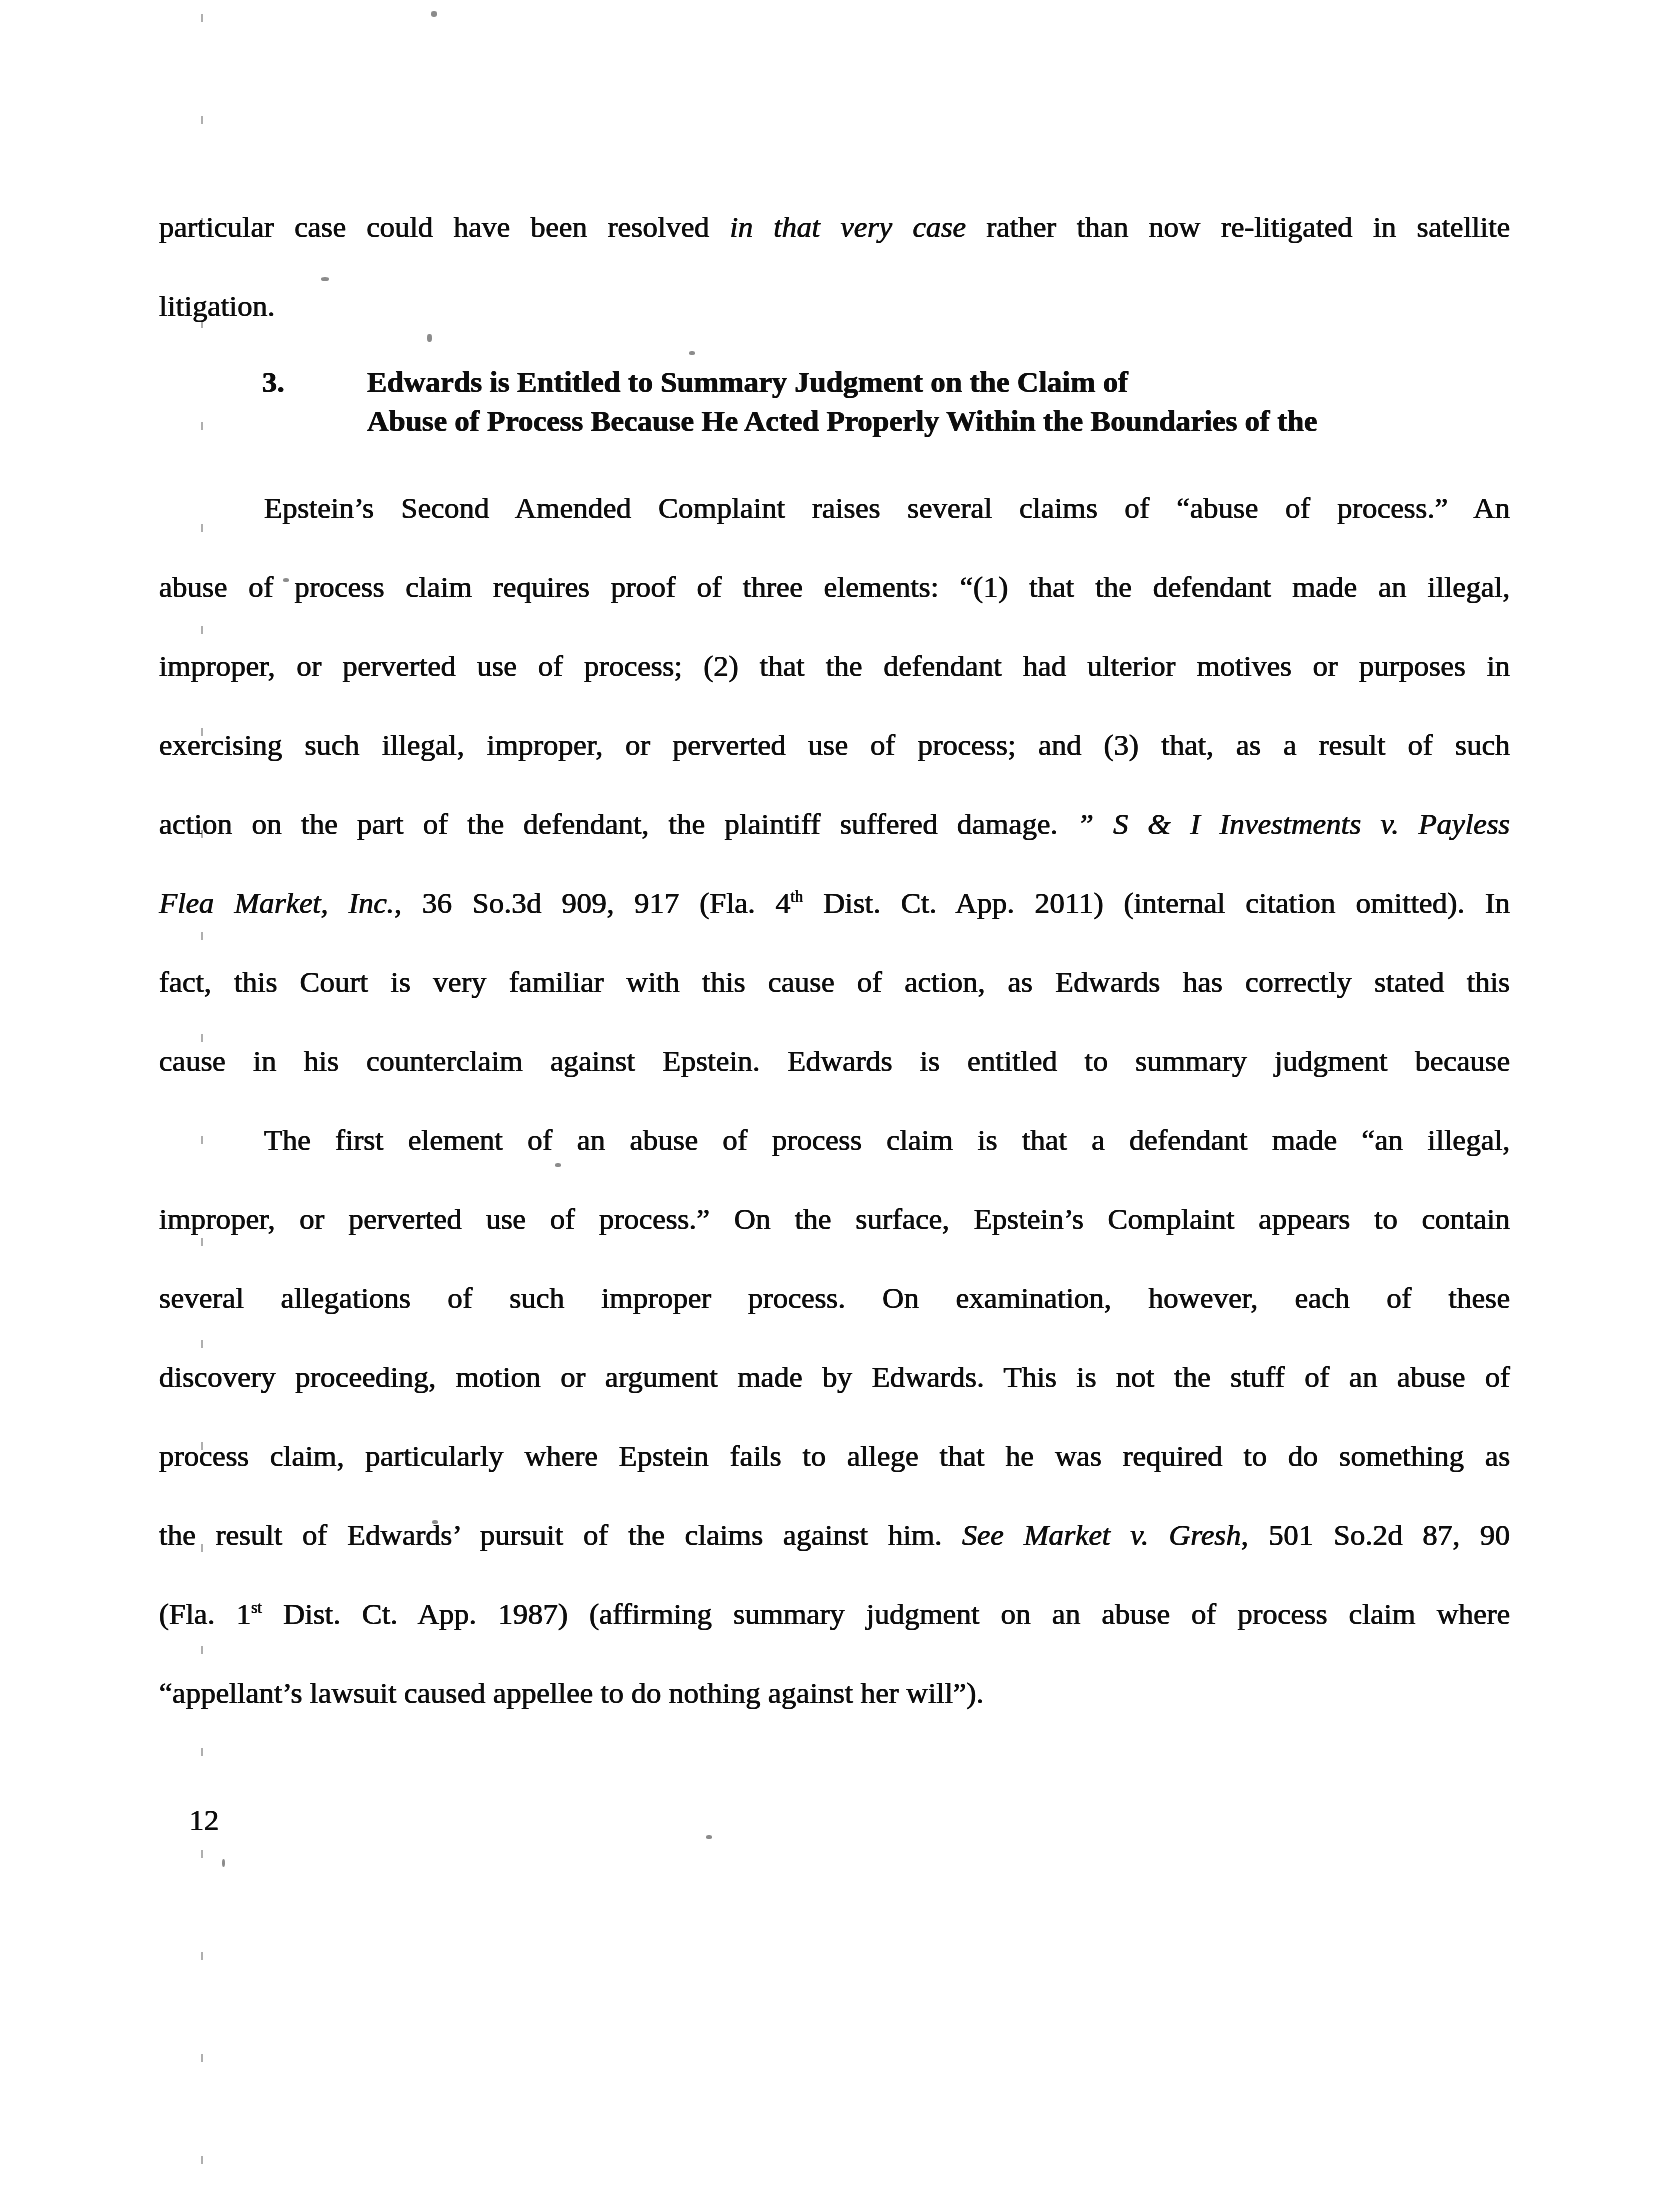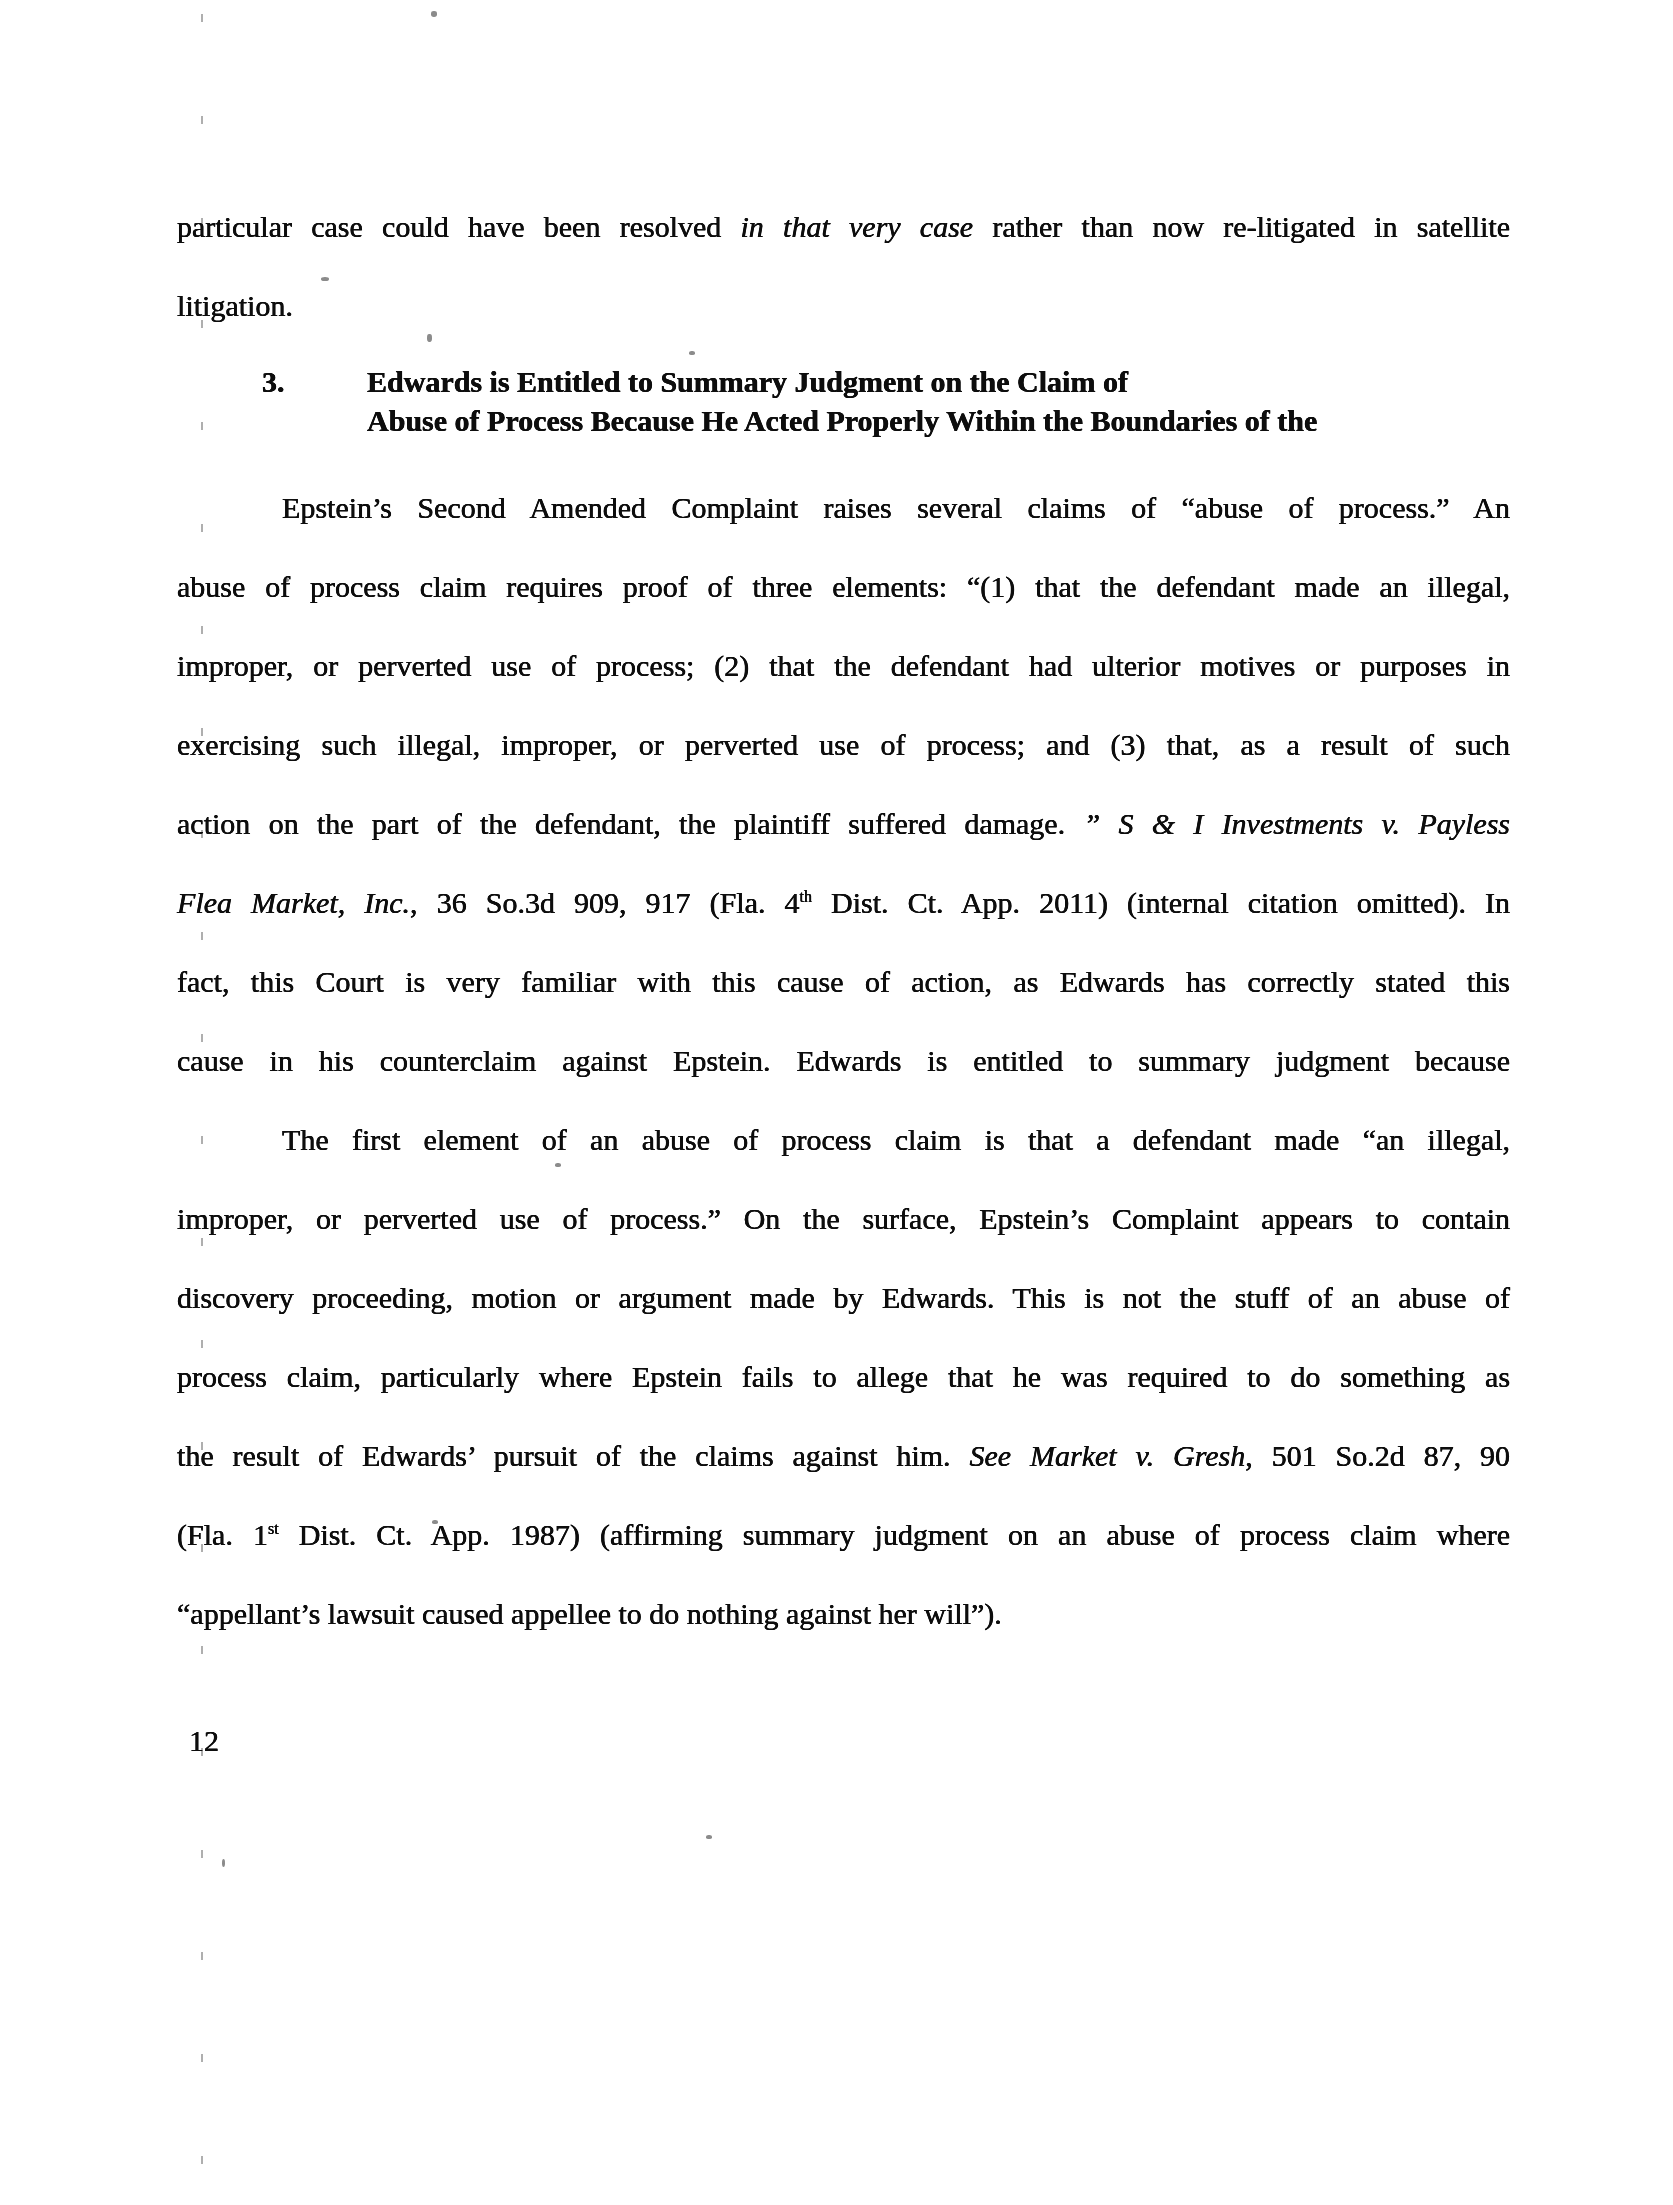--- a/index.html
+++ b/index.html
@@ -24,21 +24,20 @@
     width: 1351px;
     padding-top: 187px;
     font-size: 30px;
     line-height: 79px;
     text-shadow: 0.3px 0 0 currentColor, -0.2px 0 0 currentColor;
   }
   .paragraph { margin: 0; }
   .line {
     text-align: justify;
     text-align-last: justify;
-    margin-left: 18px;
   }
   .line.last {
     text-align: justify;
     text-align-last: left;
   }
   .line.indent { text-indent: 105px; }
   .line em { font-style: italic; }
   .line sup, .heading sup {
     font-size: 16px;
     line-height: 0;
@@ -122,20 +121,21 @@
         <div class="line"><span>improper, or perverted use of process; (2) that the defendant had ulterior motives or purposes in</span></div>
         <div class="line"><span>exercising such illegal, improper, or perverted use of process; and (3) that, as a result of such</span></div>
         <div class="line"><span>action on the part of the defendant, the plaintiff suffered damage. </span><em>” S &amp; I Investments v. Payless</em></div>
         <div class="line"><em>Flea Market, Inc.</em><span>, 36 So.3d 909, 917 (Fla. 4</span><sup>th</sup><span> Dist. Ct. App. 2011) (internal citation omitted).  In</span></div>
         <div class="line"><span>fact, this Court is very familiar with this cause of action, as Edwards has correctly stated this</span></div>
         <div class="line"><span>cause in his counterclaim against Epstein.  Edwards is entitled to summary judgment because</span></div>
       </div>
       <div class="paragraph">
         <div class="line indent"><span>The first element of an abuse of process claim is that a defendant made “an illegal,</span></div>
         <div class="line"><span>improper, or perverted use of process.”  On the surface, Epstein’s Complaint appears to contain</span></div>
+        <div class="line"><span>several allegations of such improper process.  On examination, however, each of these</span></div>
         <div class="line"><span>discovery proceeding, motion or argument made by Edwards.  This is not the stuff of an abuse of</span></div>
         <div class="line"><span>process claim, particularly where Epstein fails to allege that he was required to do something as</span></div>
         <div class="line"><span>the result of Edwards’ pursuit of the claims against him.  </span><em>See Market v. Gresh</em><span>, 501 So.2d 87, 90</span></div>
         <div class="line"><span>(Fla. 1</span><sup>st</sup><span> Dist. Ct. App. 1987) (affirming summary judgment on an abuse of process claim where</span></div>
         <div class="line last"><span>“appellant’s lawsuit caused appellee to do nothing against her will”).</span></div>
       </div>
       <div class="page-number">12</div>
   </main>
 </div>
 

